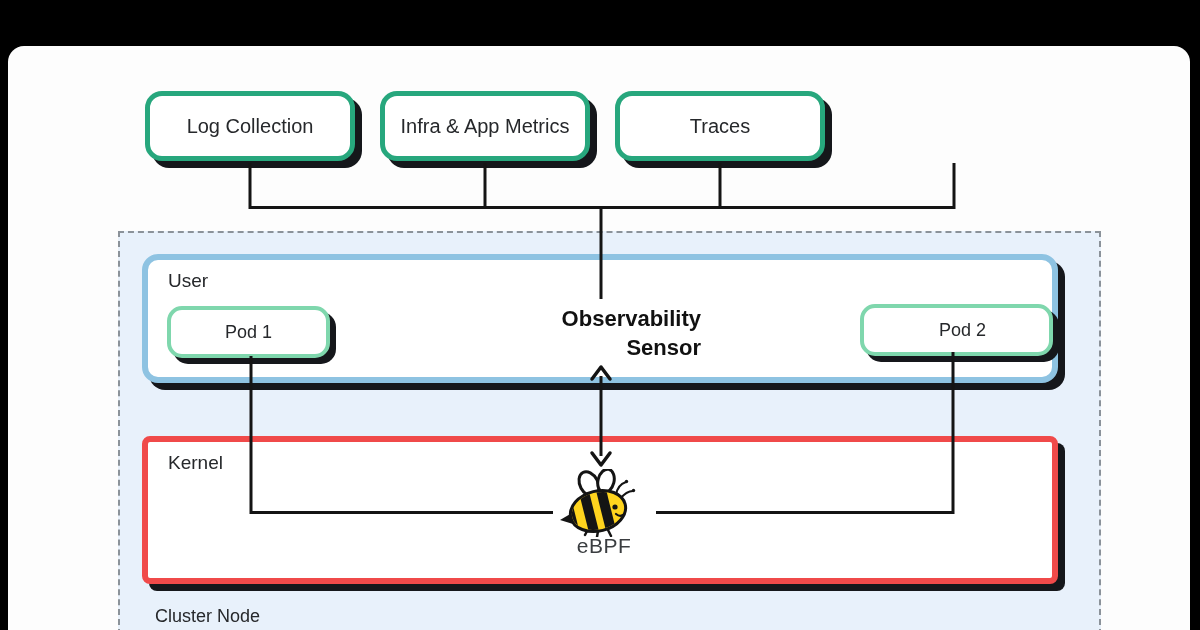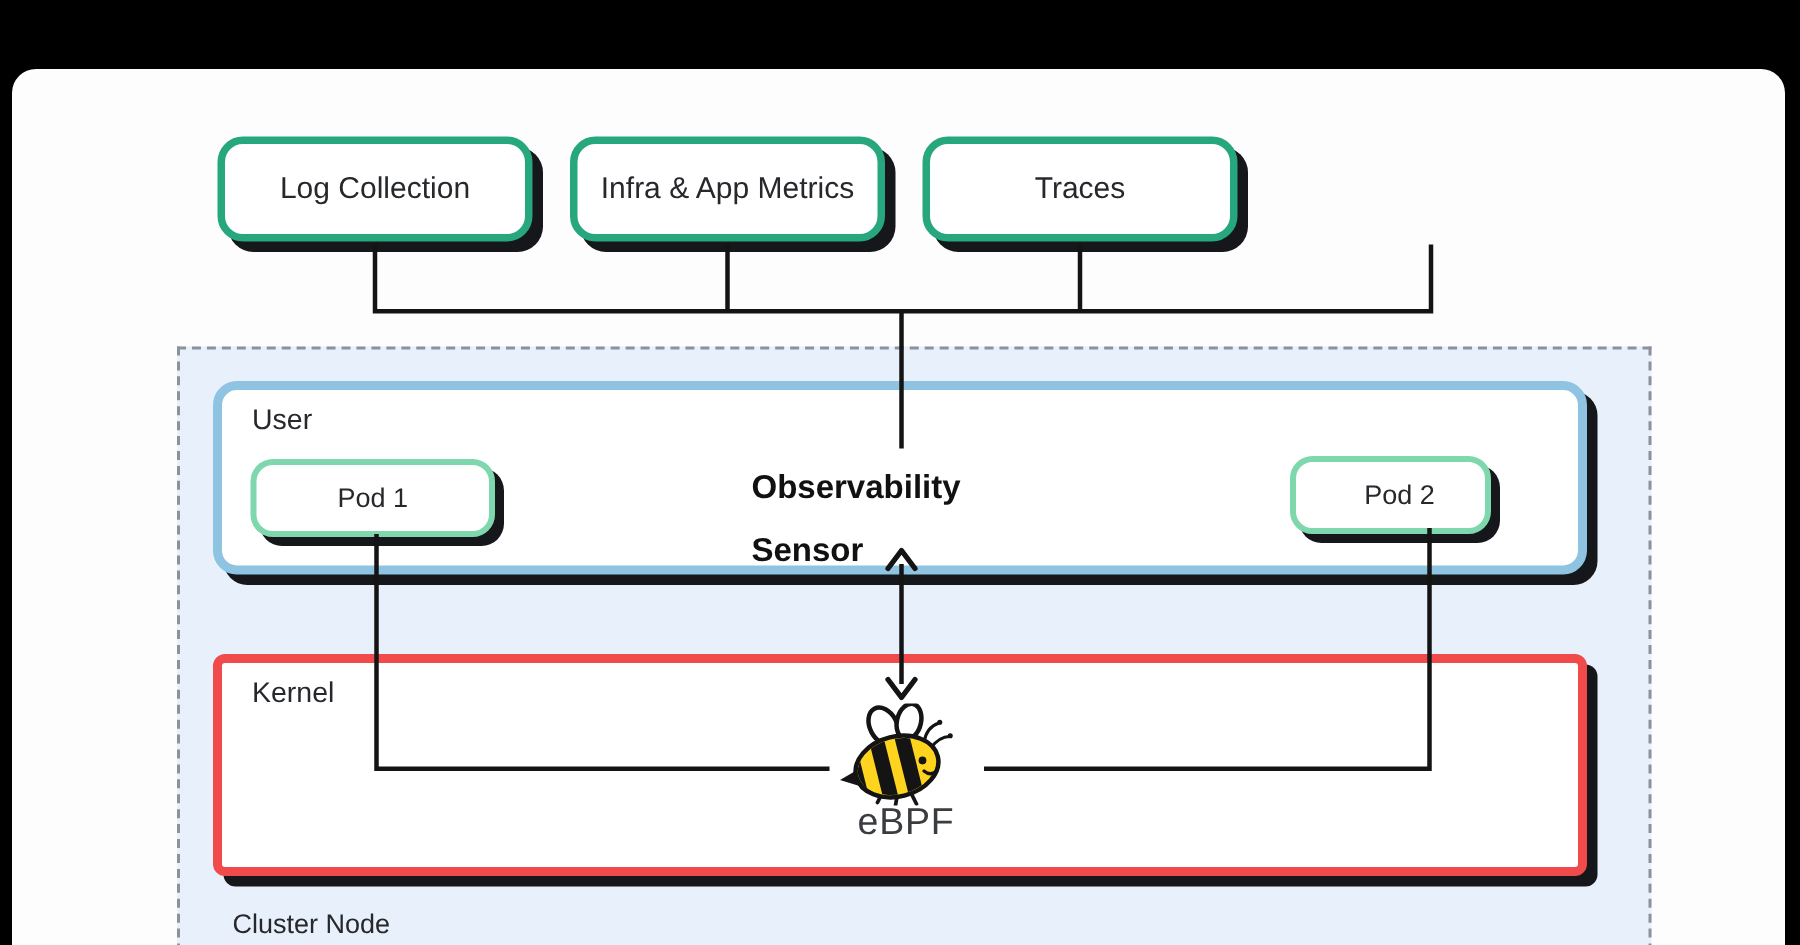--- a/index.html
+++ b/index.html
@@ -59,33 +59,33 @@
 
   
   .pod{
     position:absolute;height:52px;
     background:#fff;border:4px solid var(--pod-border);border-radius:15px;
     box-shadow:6px 6px 0 0 var(--shadow);
     display:flex;align-items:center;justify-content:center;
     font-size:18px;color:var(--text);
   }
   .pod-1{left:159px;top:260px;width:163px;}
-  .pod-2{left:852px;top:258px;width:134px;padding-left:12px;}
+  .pod-2{left:852px;top:258px;width:193px;padding-left:12px;}
 
   
   .sensor-label{
     position:absolute;left:493px;top:258px;width:200px;
-    text-align:left;font-size:22px;line-height:42px;font-weight:bold;color:#111;
+    text-align:right;font-size:22px;line-height:29px;font-weight:bold;color:#111;
   }
 
   
   .bee{position:absolute;left:546px;top:423px;width:100px;height:68px;}
   .ebpf-label{
     position:absolute;left:536px;top:488px;width:120px;
-    text-align:center;font-size:25px;color:#3a3d40;letter-spacing:.5px;
+    text-align:center;font-size:21px;color:#3a3d40;letter-spacing:.5px;
   }
 
   svg.overlay{
     position:absolute;left:0;top:0;width:1182px;height:612px;
     pointer-events:none;
   }
 </style>
 </head>
 <body>
 

